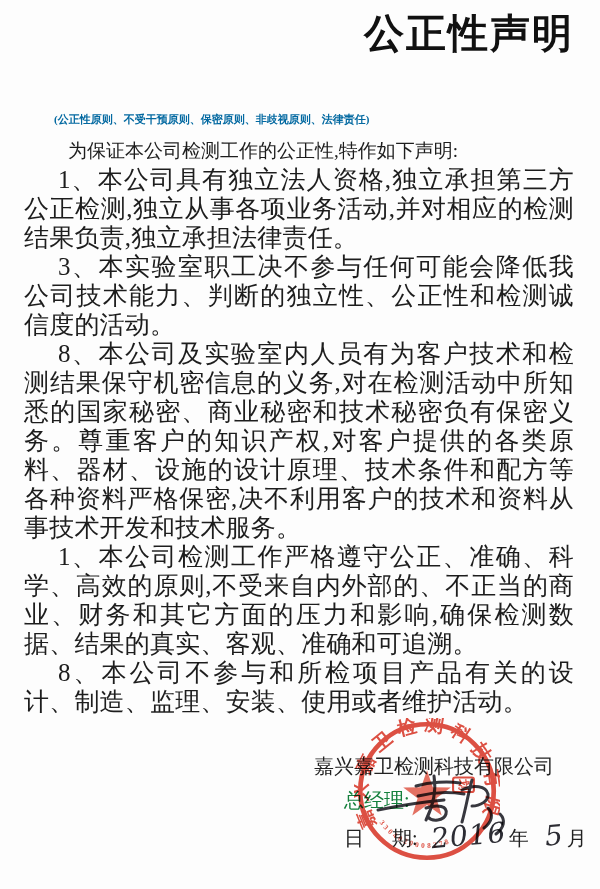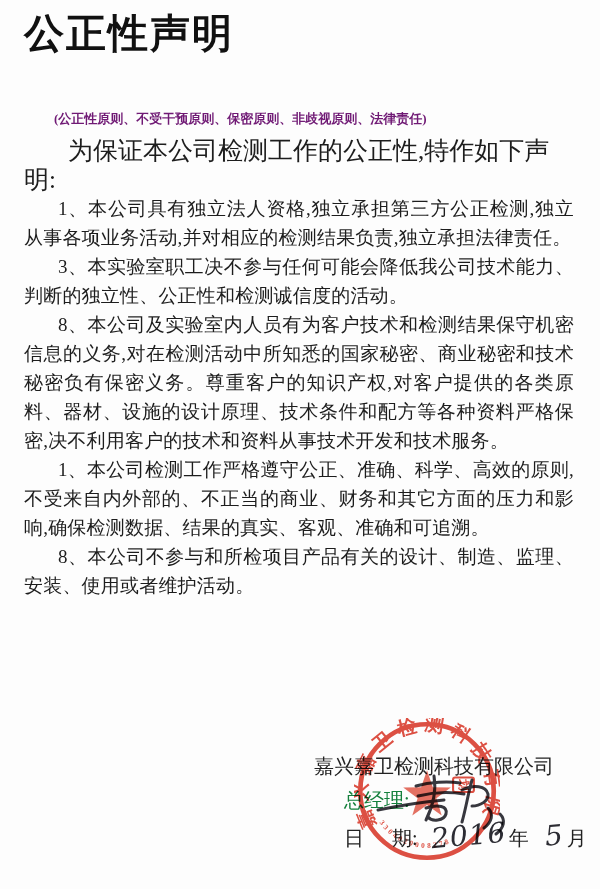--- a/index.html
+++ b/index.html
@@ -4,32 +4,32 @@
 <style>
   html,body { margin:0; padding:0; background:#ffffff; }
   #page {
     position:relative; width:600px; height:889px; overflow:hidden;
     background:#fdfdfd; box-sizing:border-box;
     padding:8px 26px 0 24px;
     font-family:"Liberation Serif", serif;
     color:#1d1d1d;
   }
   h1.doc-title {
-    margin:0; text-align:left; font-size:40px; line-height:52px;
+    margin:0; text-align:right; font-size:40px; line-height:52px;
     font-weight:700; letter-spacing:2px; color:#111;
   }
   p.principles {
-    margin:44px 0 0 0; font-size:13px; font-weight:700; line-height:30px;
-    text-indent:30px; white-space:nowrap; color:#701a75;
+    margin:44px 0 0 0; font-size:11px; font-weight:700; line-height:30px;
+    text-indent:30px; white-space:nowrap; color:#0369a1;
   }
   p.intro {
-    margin:2px 0 0 0; font-size:25px; line-height:29px; text-indent:44px;
+    margin:2px 0 0 0; font-size:19px; line-height:29px; text-indent:44px;
   }
   p.para {
-    margin:0; font-size:19px; line-height:29px; text-align:justify;
+    margin:0; font-size:25px; line-height:29px; text-align:justify;
     text-indent:34px; letter-spacing:0.2px;
   }
   .sig { position:absolute; left:24px; right:26px; top:752px; }
   .sig-company {
     text-align:right; padding-right:20px; font-size:20px; line-height:28px; color:#222;
   }
   .sig-role { margin:6px 0 0 320px; font-size:20px; line-height:28px; color:#15803d; }
   .sig-date {
     margin:6px 0 0 320px; font-size:20px; line-height:32px; color:#222;
     display:flex; align-items:baseline;

